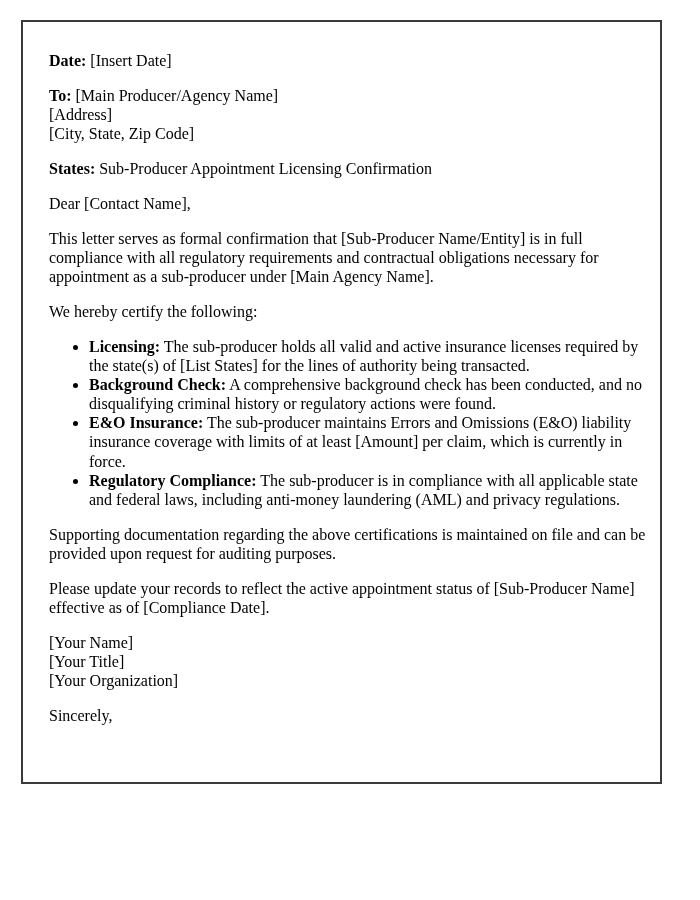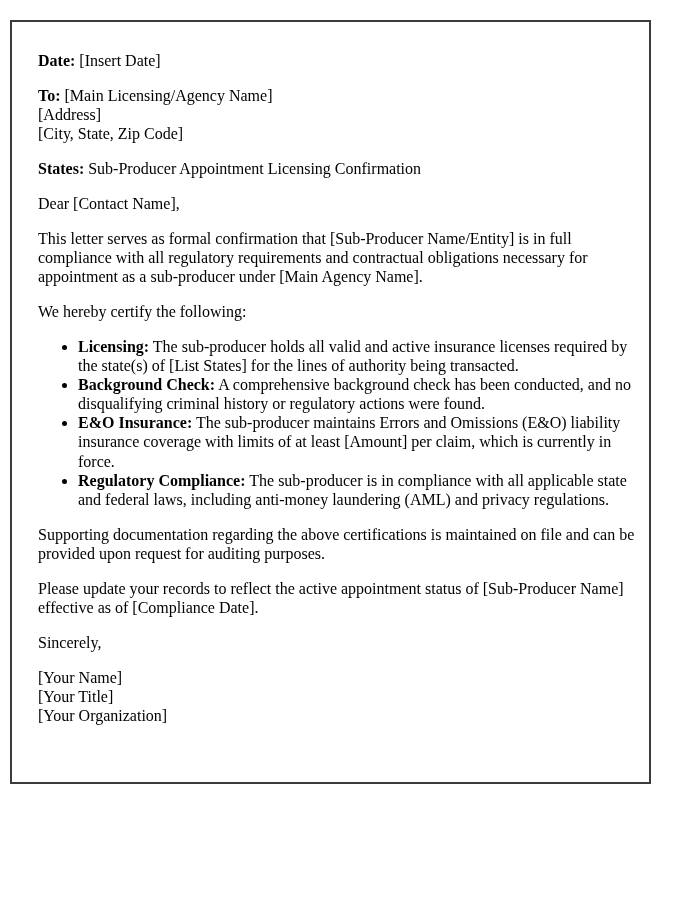--- a/index.html
+++ b/index.html
@@ -13,21 +13,21 @@
   }
   .page {
     position: relative;
     width: 700px;
     height: 900px;
     background: var(--page-bg, #ffffff);
     overflow: hidden;
   }
   .letter {
     position: absolute;
-    left: 10px;
+    left: 21px;
     top: 20px;
     width: 641px;
     height: 764px;
     box-sizing: border-box;
     border: 2px solid var(--border-color, #3b3b3b);
     padding: 13px 14px 0 26px;
     font-size: 16px;
     line-height: 1.19;
     background: var(--page-bg, #ffffff);
   }
@@ -48,21 +48,21 @@
 </head>
 <body>
 
 <div class="page">
   <div class="letter">
 
     <p><strong>Date:</strong>
       <span>[Insert Date]</span></p>
 
     <p><strong>To:</strong>
-      <span>[Main Licensing/Agency Name]</span><br>
+      <span>[Main Producer/Agency Name]</span><br>
       <span>[Address]</span><br>
       <span>[City, State, Zip Code]</span></p>
 
     <p><strong>States:</strong>
       <span>Sub-Producer Appointment Licensing Confirmation</span></p>
 
     <p>Dear [Contact Name],</p>
 
     <p>This letter serves as formal confirmation that [Sub-Producer Name/Entity] is in full compliance with all regulatory requirements and contractual obligations necessary for appointment as a sub-producer under [Main Agency Name].</p>
 
@@ -76,20 +76,20 @@
       <li><strong>E&amp;O Insurance:</strong>
         <span>The sub-producer maintains Errors and Omissions (E&amp;O) liability insurance coverage with limits of at least [Amount] per claim, which is currently in force.</span></li>
       <li><strong>Regulatory Compliance:</strong>
         <span>The sub-producer is in compliance with all applicable state and federal laws, including anti-money laundering (AML) and privacy regulations.</span></li>
     </ul>
 
     <p>Supporting documentation regarding the above certifications is maintained on file and can be provided upon request for auditing purposes.</p>
 
     <p>Please update your records to reflect the active appointment status of [Sub-Producer Name] effective as of [Compliance Date].</p>
 
-    <p>Sincerely,</p>
-
     <p><span>[Your Name]</span><br>
       <span>[Your Title]</span><br>
       <span>[Your Organization]</span></p>
+
+    <p>Sincerely,</p>
 
   </div>
 </div>
 
 </body></html>

